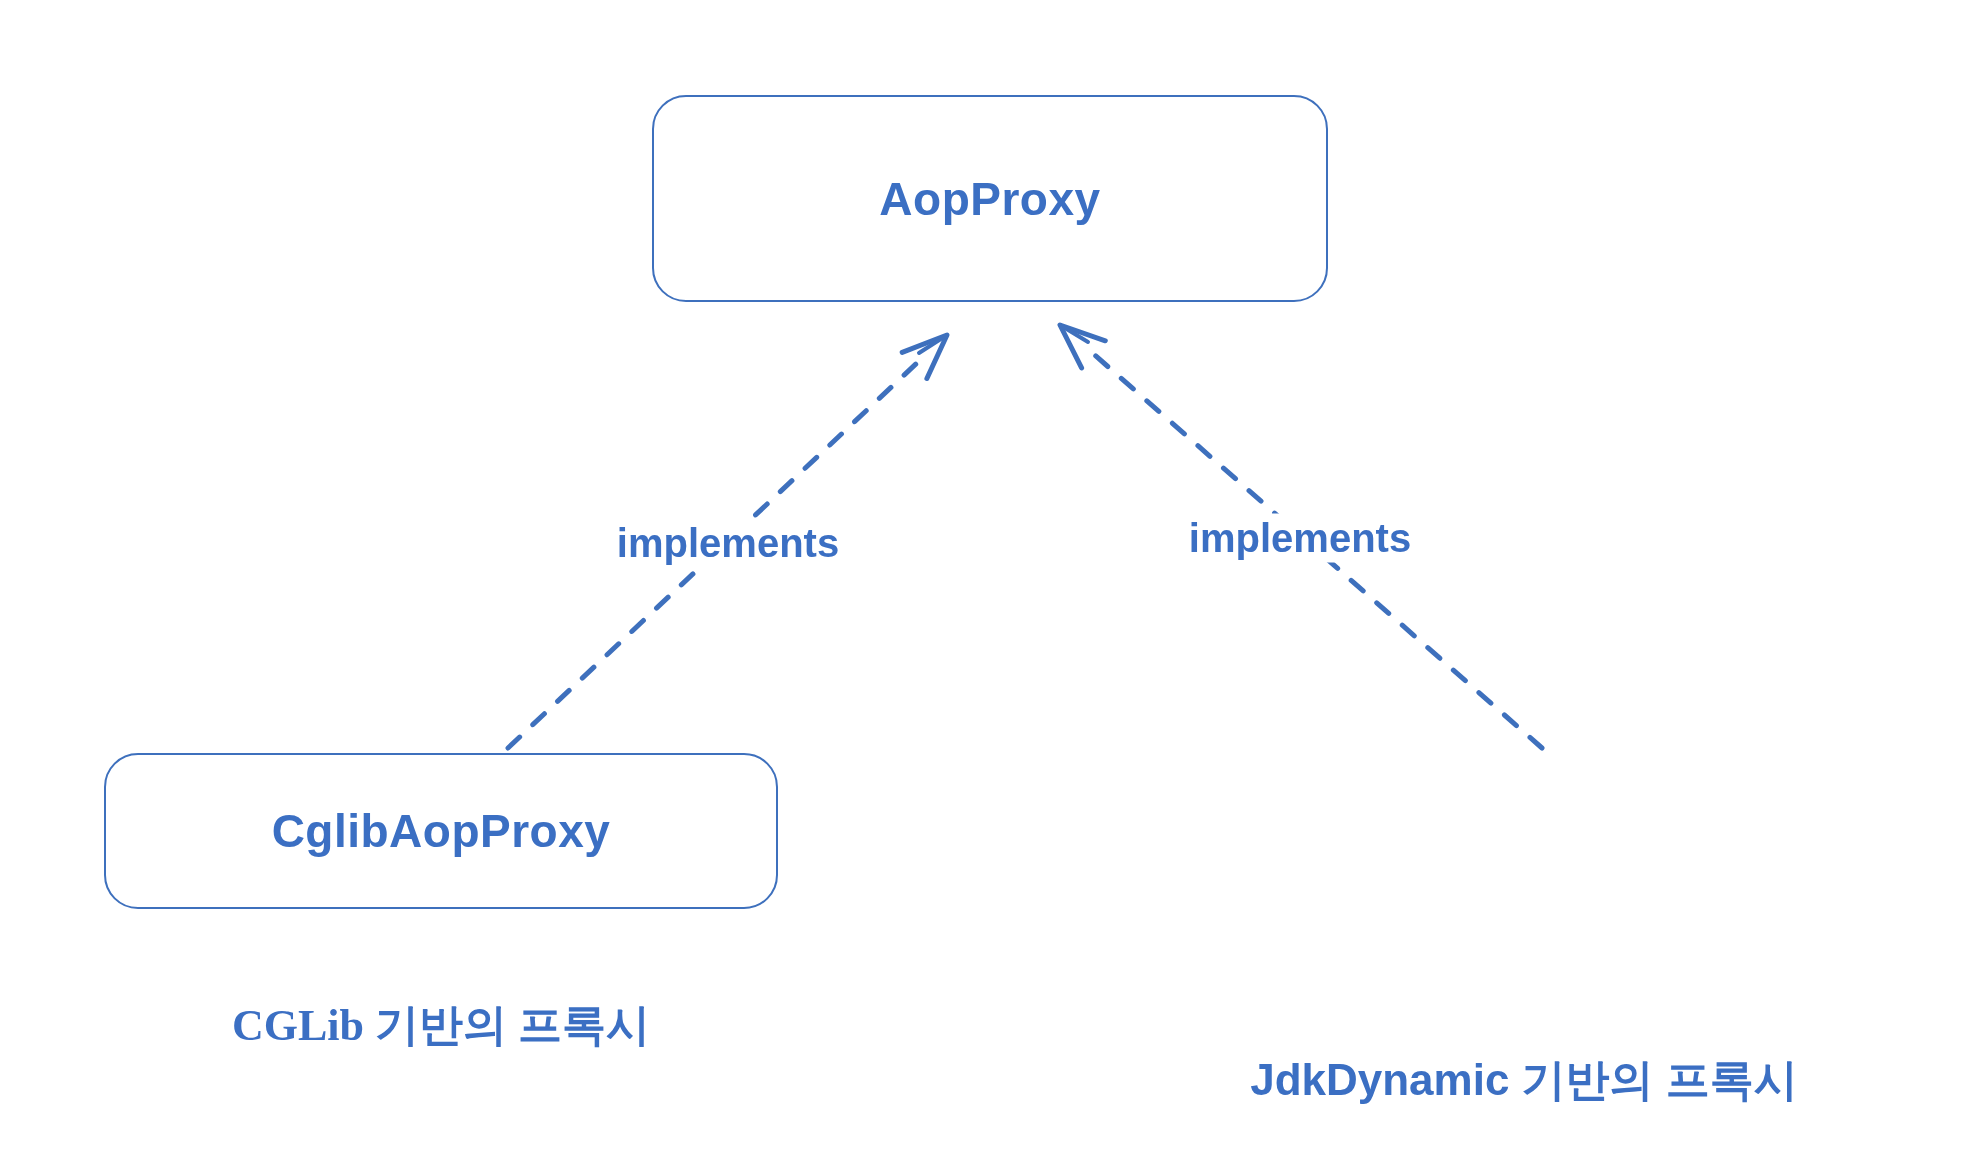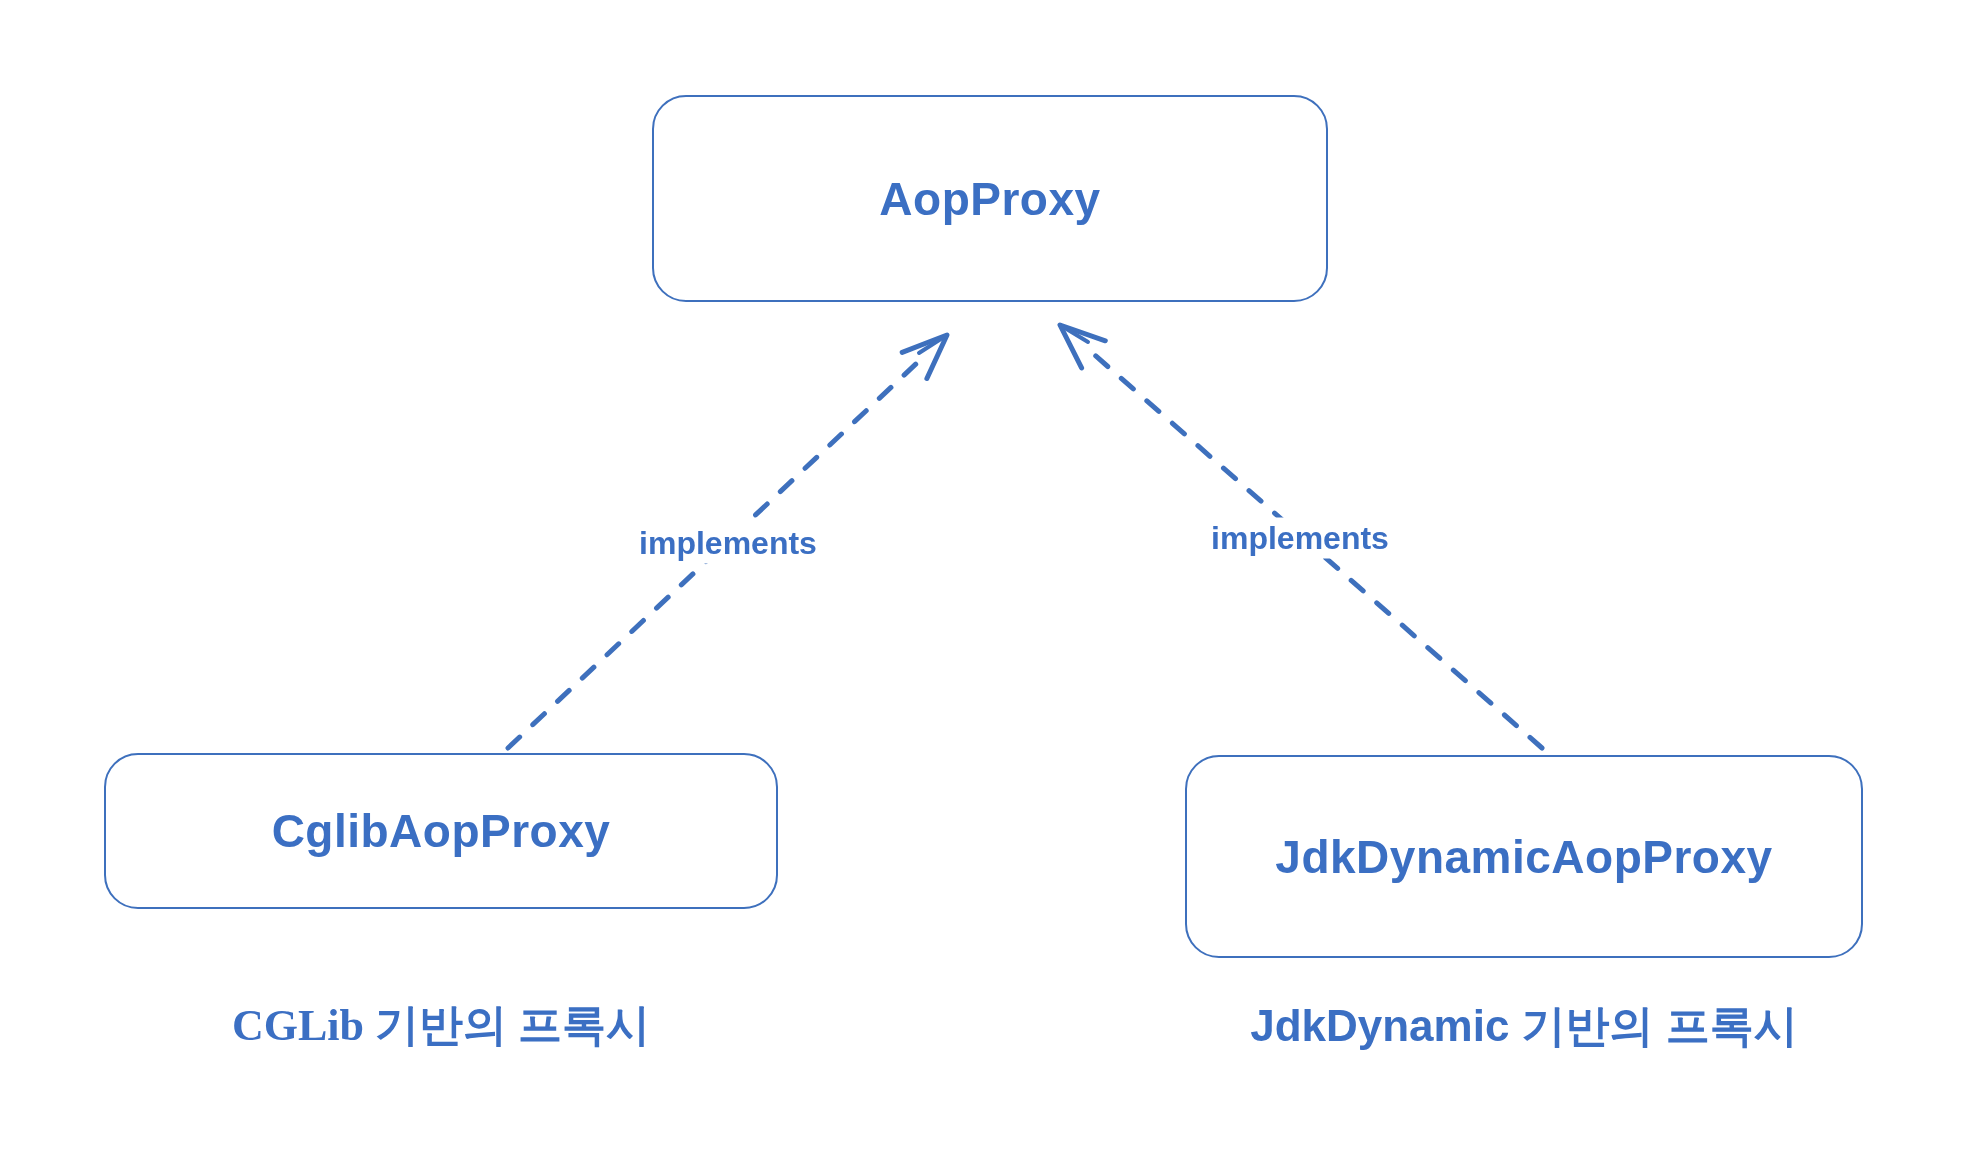--- a/index.html
+++ b/index.html
@@ -53,26 +53,26 @@
   .caption {
     position: absolute;
     color: var(--accent);
     font-size: 44px;
     font-weight: 700;
     text-align: center;
     white-space: nowrap;
     line-height: 56px;
   }
   .caption-cglib       { left: 104px;  top: 998px; width: 674px; font-family: Liberation Serif, serif; }
-  .caption-jdk-dynamic { left: 1185px; top: 998px; width: 678px; }
+  .caption-jdk-dynamic { left: 1185px; top: 1052px; width: 678px; }
   .edge-label {
     position: absolute;
     transform: translate(-50%, -50%);
     color: var(--accent);
-    font-size: 32px;
+    font-size: 40px;
     font-weight: 600;
     background: var(--bg);
     padding: 2px 10px;
     white-space: nowrap;
   }
   .edge-label-left  { left: 728px;  top: 543px; }
   .edge-label-right { left: 1300px; top: 538px; }
 </style>
 </head>
 <body>
@@ -93,23 +93,20 @@
   </svg>
 
   <div class="node node-aop-proxy">
     <span class="node-label">AopProxy</span>
   </div>
 
   <div class="node node-cglib">
     <span class="node-label">CglibAopProxy</span>
   </div>
 
-  <div class="node node-jdk-dynamic">
-    <span class="node-label">JdkDynamicAopProxy</span>
-  </div>
 
   <div class="edge-label edge-label-left">implements</div>
 
   <div class="edge-label edge-label-right">implements</div>
 
   <div class="caption caption-cglib">CGLib 기반의 프록시</div>
 
   <div class="caption caption-jdk-dynamic">JdkDynamic 기반의 프록시</div>
 
 </div>

